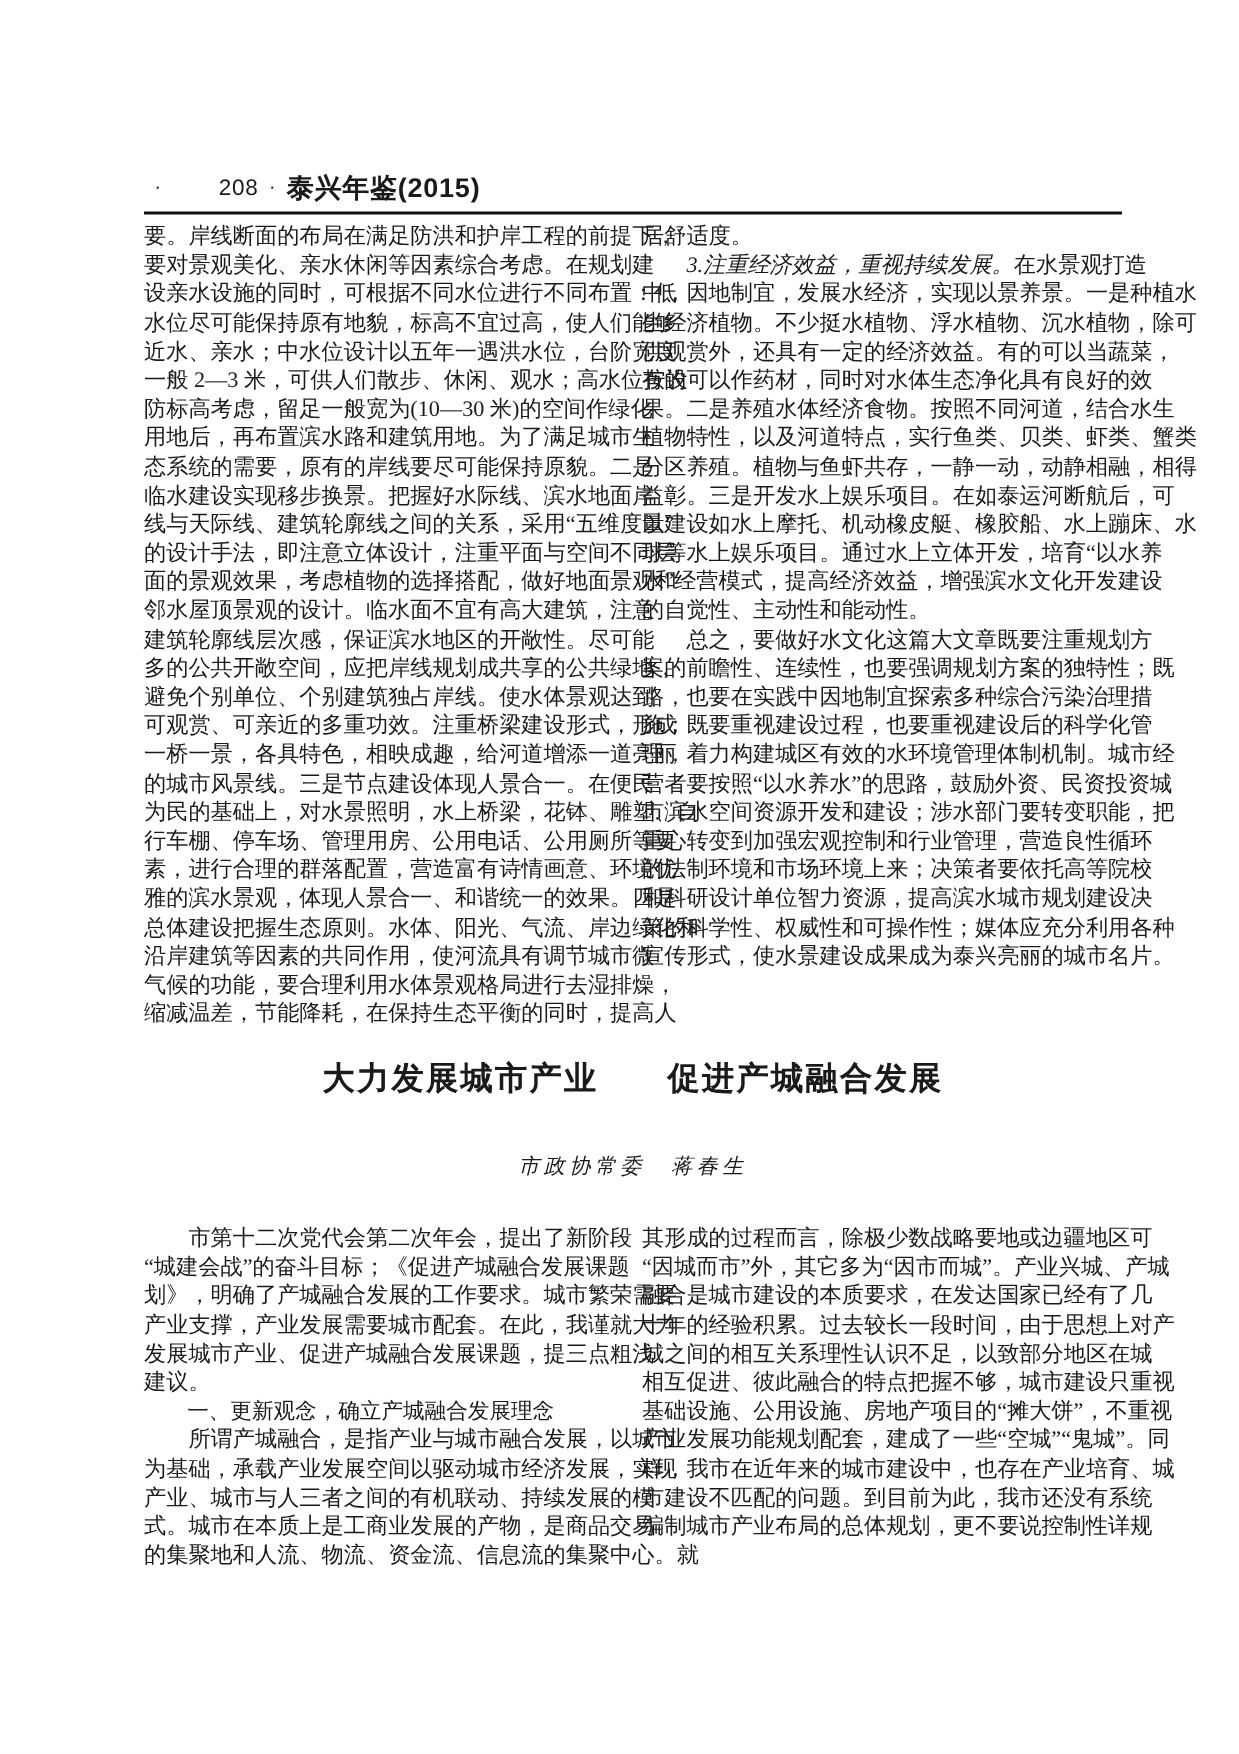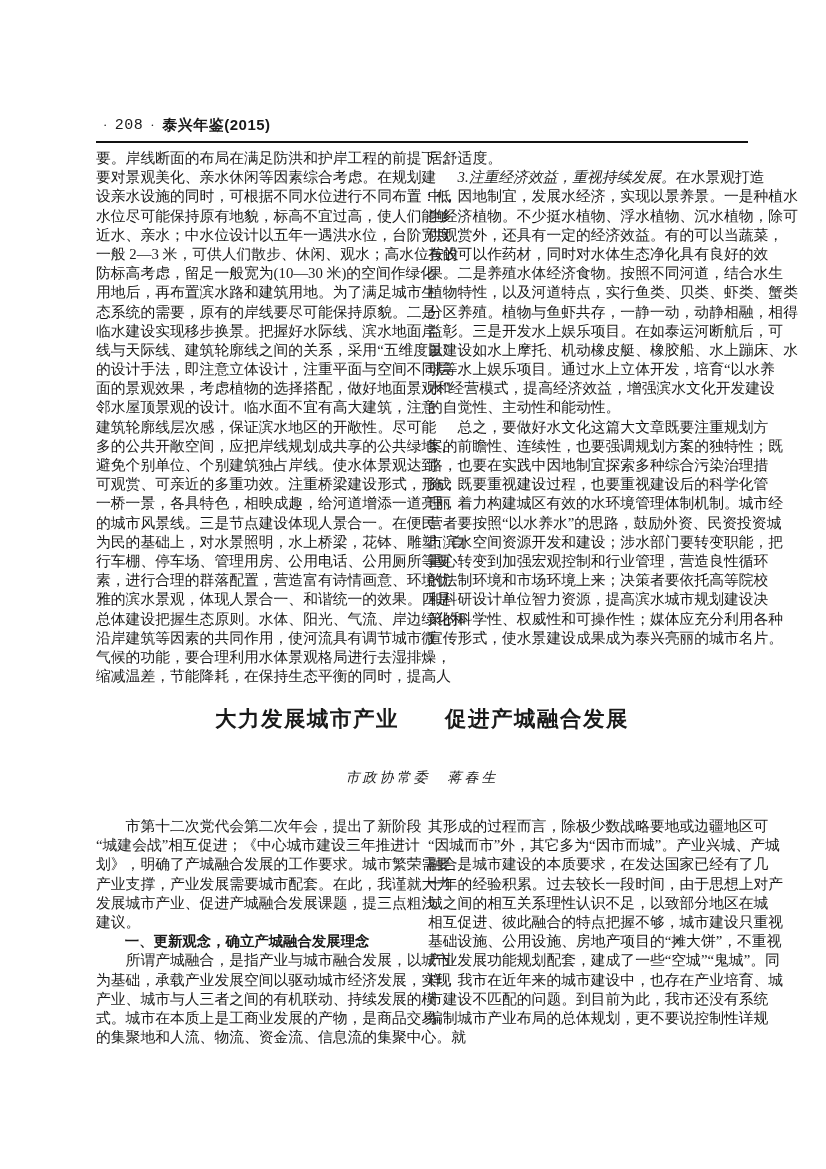--- a/index.html
+++ b/index.html
@@ -15,37 +15,37 @@
     color:#1a1a1a;
     overflow:hidden;
   }
   
   .header{
     position:absolute;left:96px;top:114px;width:652px;height:22px;
     display:flex;align-items:center;
     font-size:14.5px;letter-spacing:.5px;
   }
   .header .dot{font-size:13px;padding:0 7px;}
-  .header .pageno{font-size:15px;font-family:Liberation Mono, monospace;}
-  .header .booktitle{font-weight:bold;font-family:"Liberation Sans","DejaVu Sans",sans-serif;font-size:15px;}
+  .header .pageno{font-size:15px;font-family:Liberation Sans, sans-serif;margin-left:31px;}
+  .header .booktitle{font-weight:bold;font-family:"Liberation Sans","DejaVu Sans",sans-serif;font-size:18px;}
   .header-rule{
     position:absolute;left:96px;top:141px;width:652px;height:2px;background:#111;
   }
   
   .col{
     position:absolute;width:322px;
     font-size:14.8px;line-height:19.2px;
   }
   .col-tl{left:96px;top:149px;}
   .col-tr{left:428px;top:149px;}
   .col-bl{left:96px;top:817px;}
   .col-br{left:428px;top:817px;}
   .tline{white-space:nowrap;height:19.2px;overflow:visible;}
   .bold{
-    font-weight:bold;
+    font-weight:normal;
     font-family:"Liberation Sans","DejaVu Sans",sans-serif;
     font-size:14.4px;
   }
   .kai{font-style:italic;font-family:Liberation Serif, serif;}
   
   .article-title{
     position:absolute;left:96px;top:704px;width:652px;
     text-align:center;
     font-family:"Liberation Sans","DejaVu Sans",sans-serif;
     font-weight:bold;font-size:21.5px;letter-spacing:1.5px;
@@ -127,21 +127,21 @@
       <div class="tline"><span>和科研设计单位智力资源，提高滨水城市规划建设决</span></div>
       <div class="tline"><span>策的科学性、权威性和可操作性；媒体应充分利用各种</span></div>
       <div class="tline"><span>宣传形式，使水景建设成果成为泰兴亮丽的城市名片。</span></div>
     </div>
 
   <div class="article-title">大力发展城市产业　　促进产城融合发展</div>
   <div class="article-author">市政协常委　蒋春生</div>
 
   <div class="col col-bl">
       <div class="tline"><span>　　市第十二次党代会第二次年会，提出了新阶段</span></div>
-      <div class="tline"><span>“城建会战”相互促进；《中心城市建设三年推进计</span></div>
+      <div class="tline"><span>“城建会战”的奋斗目标；《促进产城融合发展课题</span></div>
       <div class="tline"><span>划》，明确了产城融合发展的工作要求。城市繁荣需要</span></div>
       <div class="tline"><span>产业支撑，产业发展需要城市配套。在此，我谨就大力</span></div>
       <div class="tline"><span>发展城市产业、促进产城融合发展课题，提三点粗浅</span></div>
       <div class="tline"><span>建议。</span></div>
       <div class="tline bold"><span>　　一、更新观念，确立产城融合发展理念</span></div>
       <div class="tline"><span>　　所谓产城融合，是指产业与城市融合发展，以城市</span></div>
       <div class="tline"><span>为基础，承载产业发展空间以驱动城市经济发展，实现</span></div>
       <div class="tline"><span>产业、城市与人三者之间的有机联动、持续发展的模</span></div>
       <div class="tline"><span>式。城市在本质上是工商业发展的产物，是商品交易</span></div>
       <div class="tline"><span>的集聚地和人流、物流、资金流、信息流的集聚中心。就</span></div>

